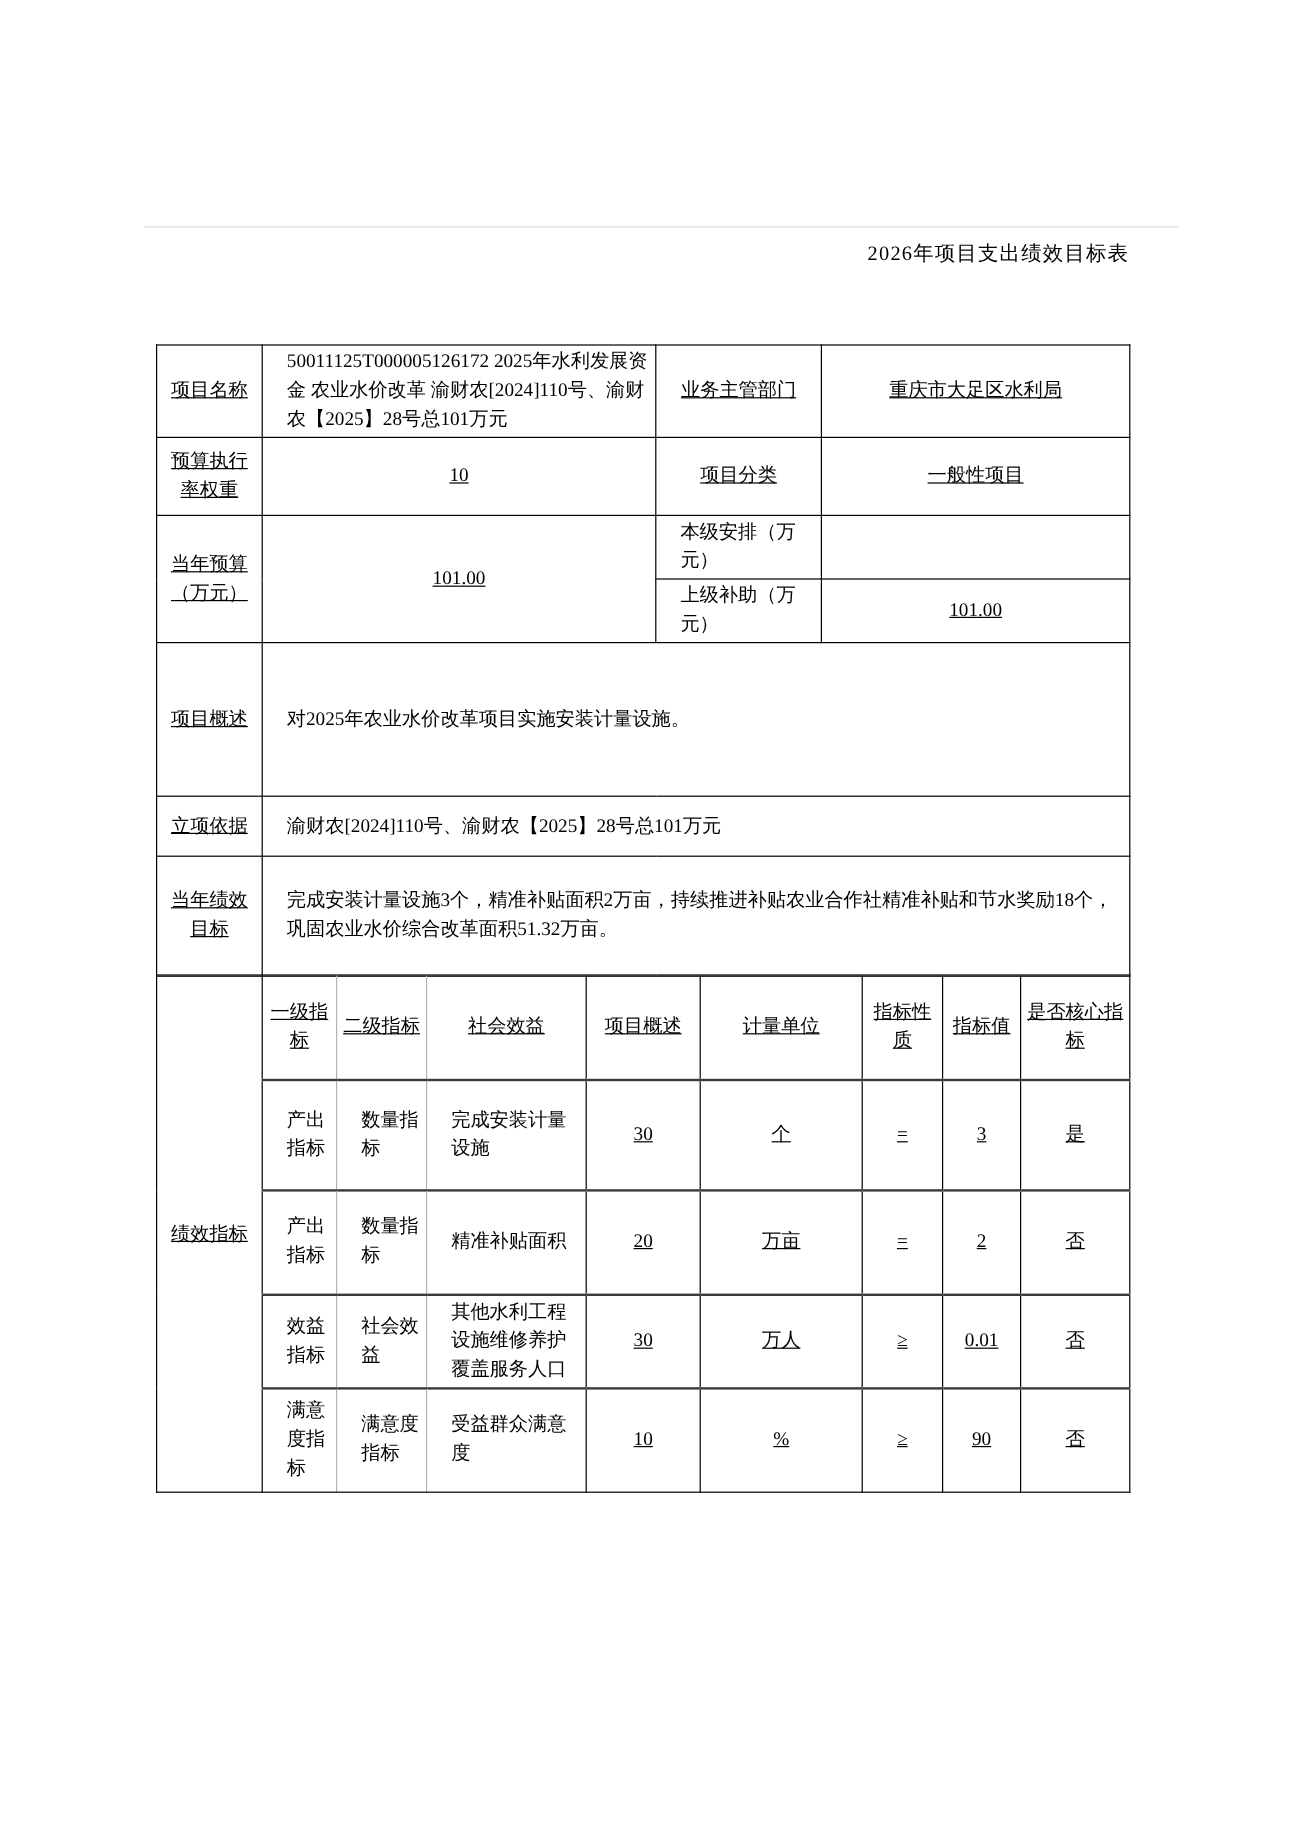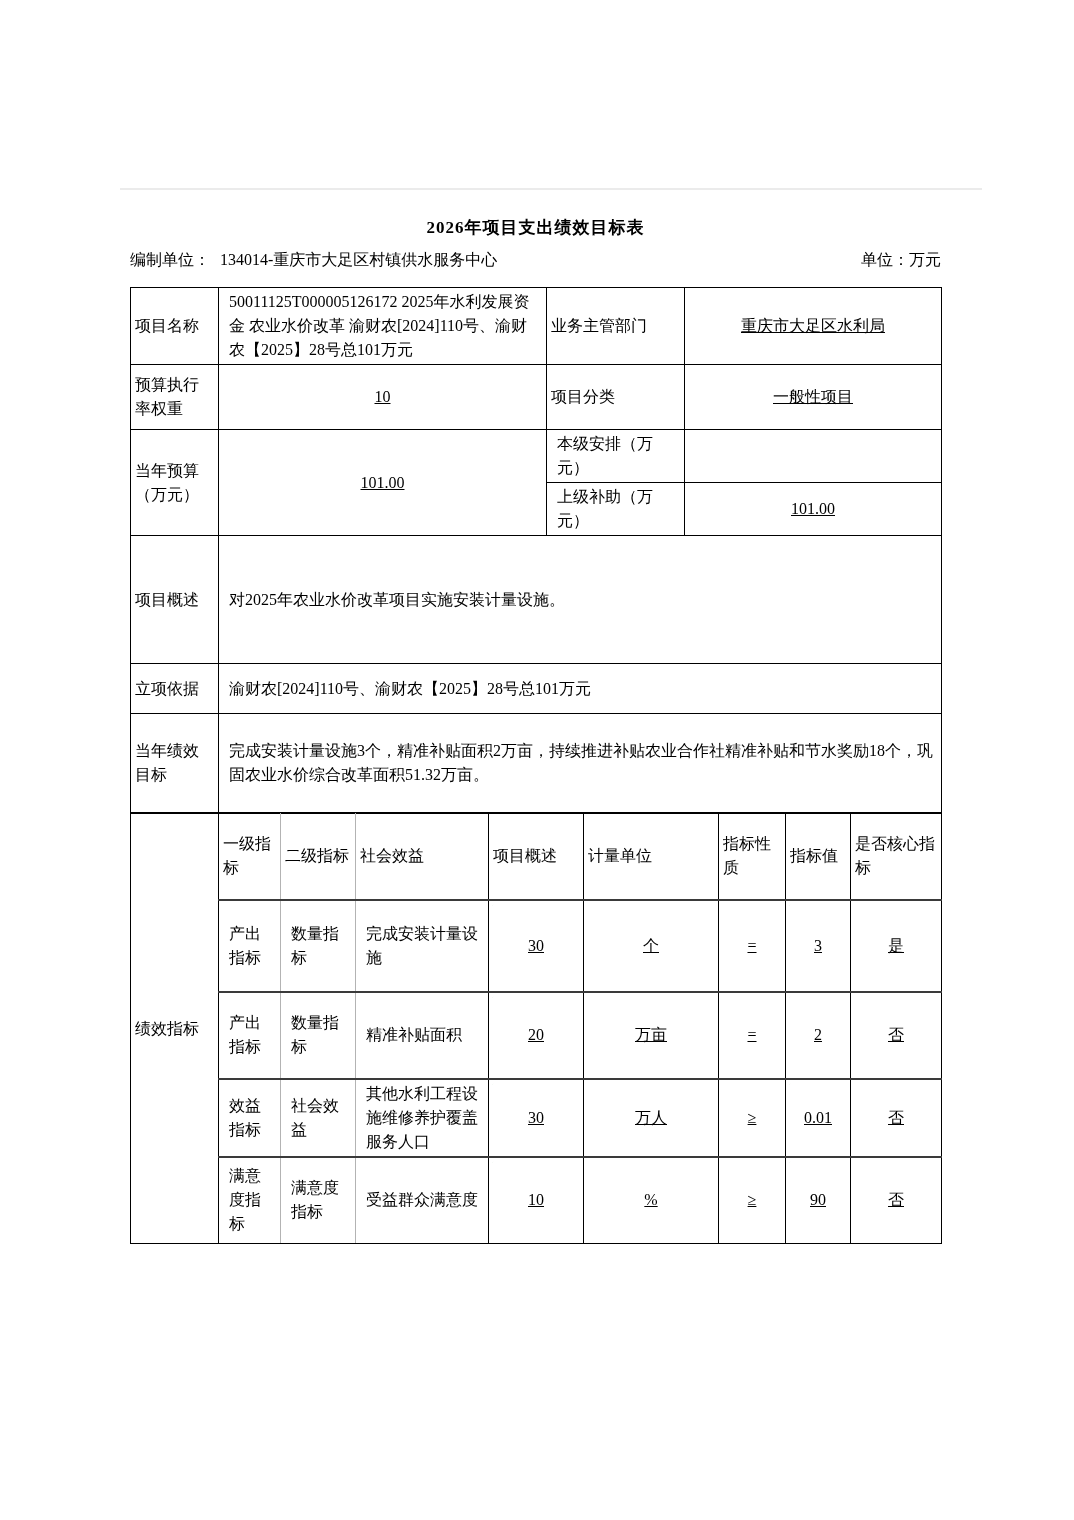--- a/index.html
+++ b/index.html
@@ -9,22 +9,22 @@
     background:#ffffff;
     font-family:"Liberation Serif","DejaVu Serif",serif;
     color:#000;
     overflow:hidden;
   }
   .grey-band{
     position:absolute;left:120px;top:188px;width:862px;height:2px;
     background:#ebebeb;
   }
   .title{
-    position:absolute;left:130px;top:216px;width:811px;
-    text-align:center;font-size:17px;font-weight:700;letter-spacing:1px;
+    position:absolute;left:130px;top:200px;width:811px;
+    text-align:right;font-size:17px;font-weight:400;letter-spacing:1px;
   }
   .meta-row{
     position:absolute;left:130px;top:250px;width:811px;
     display:flex;justify-content:space-between;align-items:flex-end;
     font-size:16px;
   }
   .meta-left .val{margin-left:10px;}
   .tablewrap{
     position:absolute;left:130px;top:287px;width:811px;
   }
@@ -32,46 +32,40 @@
   td{
     border:1px solid #000;
     vertical-align:middle;
     padding:2px 4px;
     line-height:1.5;
     overflow:hidden;
     word-break:break-word;
   }
   .t2 td{border-top:2px solid #3a3a3a;}
   .t2 tr.hdr td{border-top:1px solid #000;}
-  td.lab{}
-  td.txt{text-align:left;padding-left:10px;padding-right:6px;}
+  td.lab{text-align:center;text-decoration:underline;}
+  td.txt{text-align:left;padding-left:20px;padding-right:6px;}
   td.ctr{text-align:center;text-decoration:underline;}
   td.gr{border-right:1px solid #b3b3b3;}
   td.flag{position:relative;border-radius:13px;}
   .tri{
     position:absolute;left:0;top:0;width:0;height:0;
     border-top:8px solid #1e7b34;
     border-right:8px solid transparent;
   }
 </style>
 </head>
 <body>
 
 <div class="page">
 
   <div class="grey-band"></div>
 
   <div class="title">2026年项目支出绩效目标表</div>
 
-  <div class="meta-row">
-    <div class="meta-left">
-      <span>编制单位：</span><span class="val">134014-重庆市大足区村镇供水服务中心</span>
-    </div>
-    <div class="meta-right">单位：万元</div>
-  </div>
 
   <div class="tablewrap">
 
     <table class="t1">
       <colgroup>
           <col style="width:88px">
           <col style="width:328px">
           <col style="width:138px">
           <col style="width:257px">
         </colgroup>

